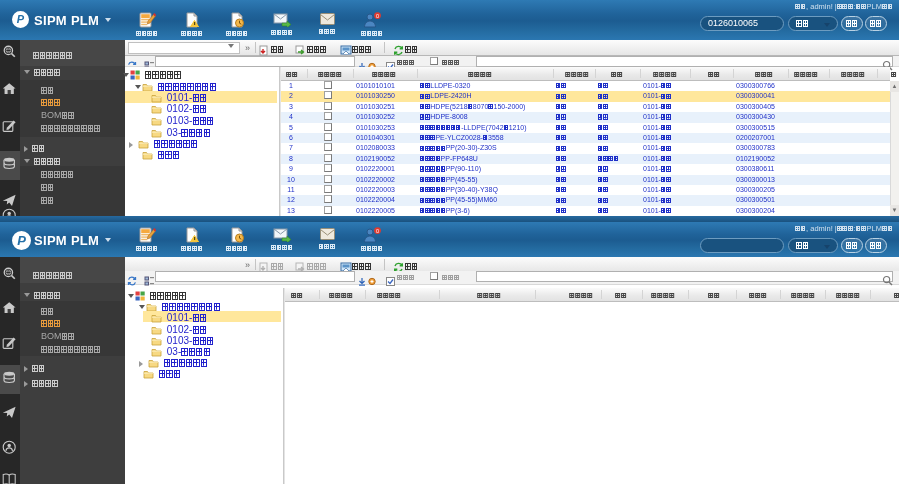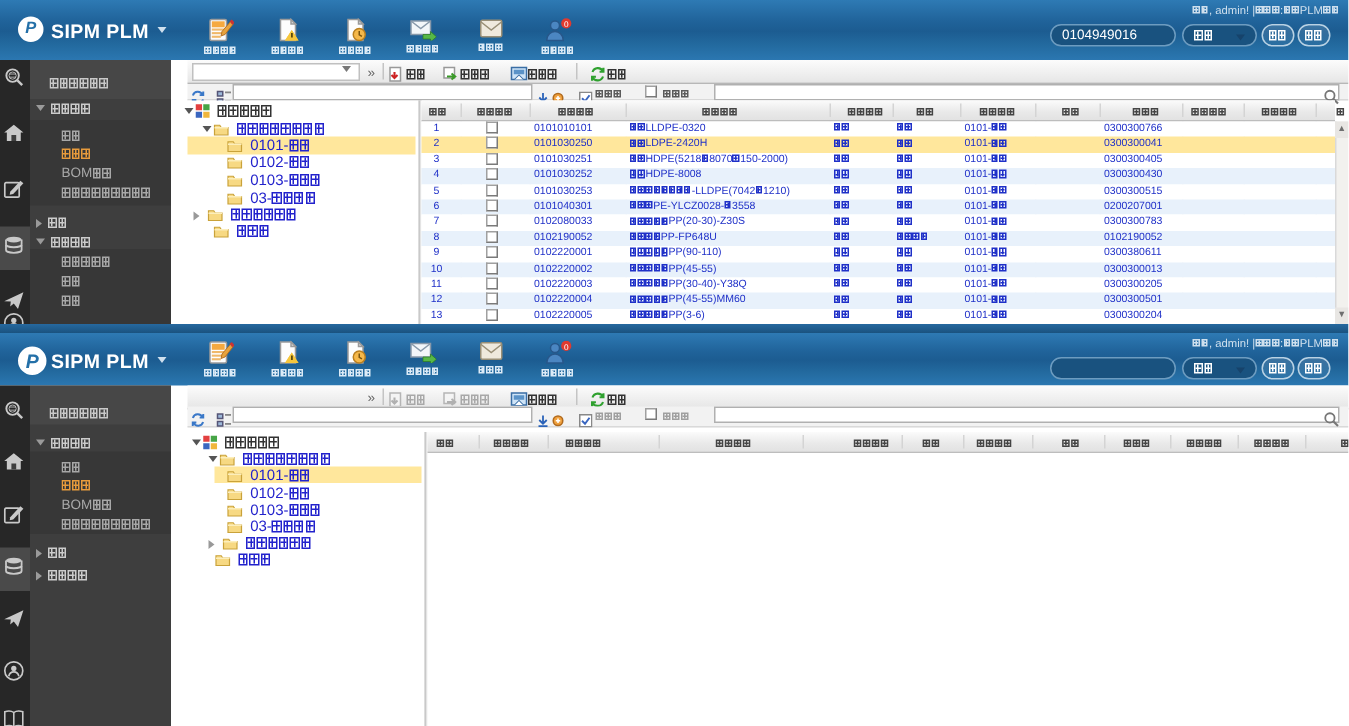--- a/index.html
+++ b/index.html
@@ -22,21 +22,21 @@
 .pill{background:#19527f;border:1px solid #6d9cc0;border-radius:8px;height:15px;
   color:#fff;font-size:9px;line-height:13px;padding:0 7px}
 .btnpill{border:1px solid #b9d2e4;border-radius:8px;height:15px;color:#fff;font-size:8.5px;
   line-height:13px;text-align:center;background:linear-gradient(rgba(255,255,255,.14),rgba(255,255,255,.03))}
 .tb1{left:125px;width:774px;background:linear-gradient(#fcfcfc,#e6e6e6);border-bottom:1px solid #b7b7b7}
 .tb2{left:125px;width:774px;background:#f2f2f2;border-bottom:1px solid #d9d9d9}
 .tbtn{font-size:9px;color:#333;line-height:10px}
 .combo{background:#fff;border:1px solid #c0c0c0;height:12px}
 .inp{background:#fff;border:1px solid #b0b0b0;height:11px}
 .vsep{width:1px;background:#c4c4c4}
-.side{left:0;width:114px;background:#3e3e3e;overflow:hidden}
+.side{left:0;width:125px;background:#3e3e3e;overflow:hidden}
 .istrip{left:0;width:20px;background:#272727;height:100%}
 .sico{position:absolute;left:2px;color:#cfcfcf}
 .sico svg{transform:scale(.8);transform-origin:0 0}
 .menu{position:absolute;left:20px;width:105px;color:#c8c8c8;font-size:9px}
 .mi{position:absolute;white-space:nowrap;overflow:hidden}
 .tree{background:#fff;font-size:10px;color:#2222cc}
 .trow{position:absolute;white-space:nowrap}
 .tarrD{display:inline-block;width:0;height:0;border-left:3.5px solid transparent;
   border-right:3.5px solid transparent;border-top:4.5px solid #555;vertical-align:1px}
 .tarrR{display:inline-block;width:0;height:0;border-top:3.5px solid transparent;
@@ -109,21 +109,21 @@
       <div class="abs hico" style="left:352px;top:12px;width:40px">
         <svg width="20" height="16" viewBox="0 0 20 16">
           <circle cx="8" cy="5" r="3" fill="#4b86c2" stroke="#27578a"></circle>
           <path d="M2.5 15 c0-4 3-6 5.5-6 s5.5 2 5.5 6 z" fill="#4b86c2" stroke="#27578a"></path>
           <circle cx="15.5" cy="3.6" r="3.4" fill="#e03a2f"></circle>
           <text x="15.5" y="6" font-size="5.5" fill="#fff" text-anchor="middle">0</text>
         </svg>
         <div><i></i><i></i><i></i><i></i></div>
       </div>
       <div class="abs welc" style="right:6px;top:2px"><i></i><i></i>, admin! |<i></i><i></i><i></i>:<i></i><i></i>PLM<i></i><i></i></div>
-      <div class="abs pill" style="left:700px;top:16px;width:84px">0104949016</div>
+      <div class="abs pill" style="left:700px;top:16px;width:84px">0126010065</div>
       <div class="abs pill" style="left:788px;top:16px;width:50px"><i></i><i></i><span class="caret" style="position:absolute;right:7px;top:6px;border-top-color:#16436b"></span></div>
       <div class="abs btnpill" style="left:841px;top:16px;width:22px"><i></i><i></i></div>
       <div class="abs btnpill" style="left:865px;top:16px;width:22px"><i></i><i></i></div>
     </div>
 <div class="abs tb1" style="top:40px;height:16px">
       <div class="abs combo" style="left:3px;top:2px;width:112px"></div>
       <div class="abs" style="left:103px;top:4px;width:0;height:0;border-left:3px solid transparent;border-right:3px solid transparent;border-top:4px solid #777"></div>
       <div class="abs" style="left:120px;top:3px;font-size:9px;color:#666">»</div>
       <div class="abs vsep" style="left:130px;top:2px;height:11px"></div>
       <div class="abs" style="left:134px;top:2px"><svg width="11" height="11" viewBox="0 0 11 11">

